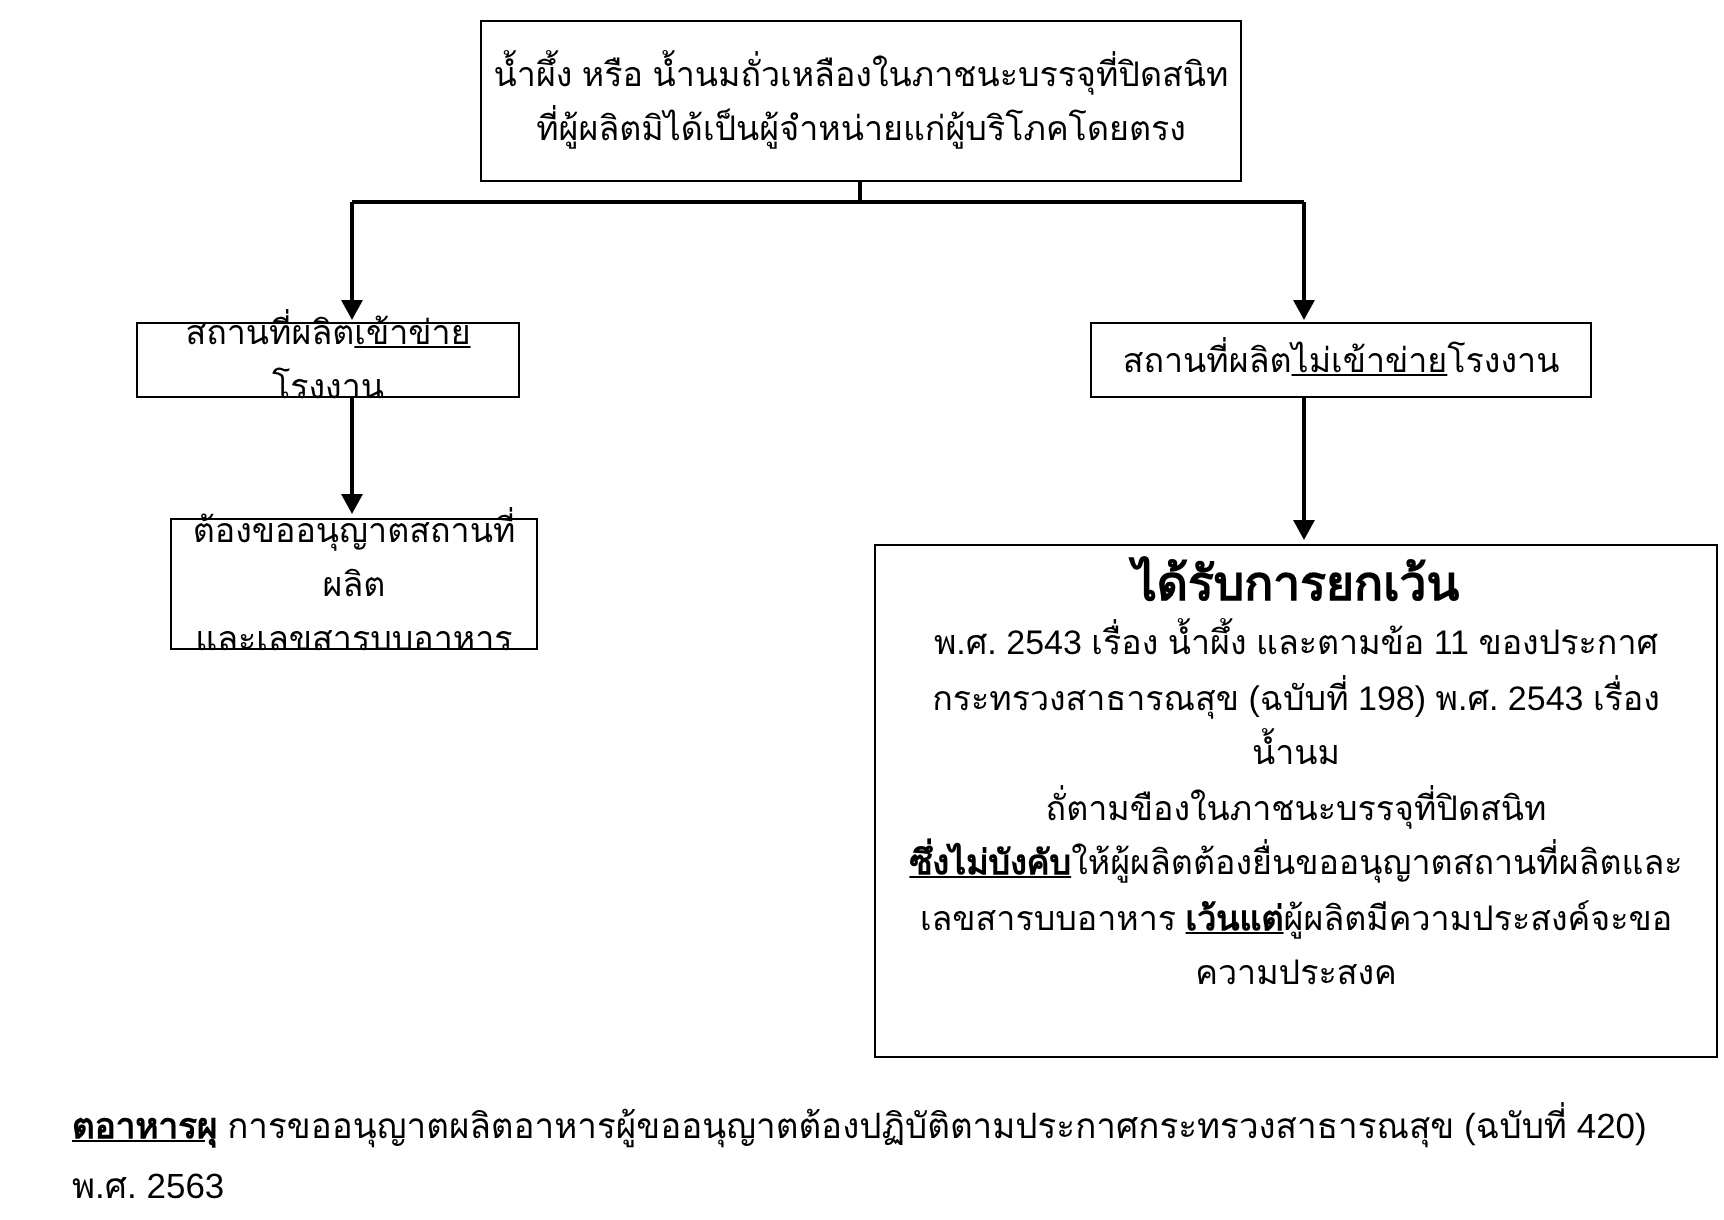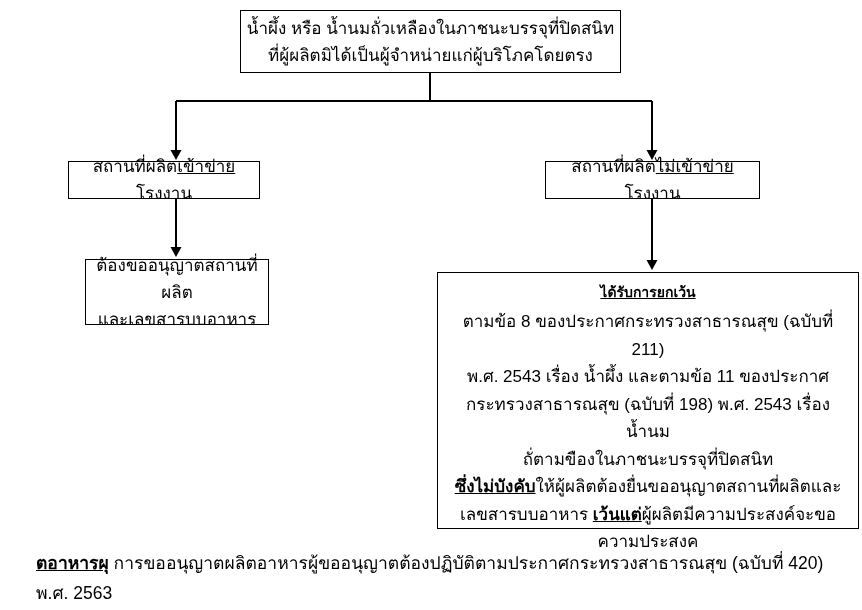--- a/index.html
+++ b/index.html
@@ -25,31 +25,30 @@
     background: #ffffff;
     display: flex;
     flex-direction: column;
     align-items: center;
     justify-content: center;
     text-align: center;
     z-index: 1;
     font-size: 17px;
     line-height: 27px;
   }
-  .box-top        { left: 240px; top: 10px;  width: 381px; height: 63px; }
+  .box-top        { left: 240px; top: 10px;  width: 381px; height: 81px; }
   .box-branch-l   { left: 68px;  top: 161px; width: 192px; height: 38px; }
-  .box-branch-r   { left: 545px; top: 161px; width: 215px; height: 38px; }
+  .box-branch-r   { left: 545px; top: 161px; width: 251px; height: 38px; }
   .box-result-l   { left: 85px;  top: 259px; width: 184px; height: 66px; }
   .box-exemption  { left: 437px; top: 272px; width: 422px; height: 257px; padding: 4px 6px; justify-content: flex-start; }
   .u  { text-decoration: underline; }
   .bu { font-weight: bold; text-decoration: underline; }
   .exemption-title {
     font-weight: bold;
-    text-decoration: underline;
-    font-size: 14px;
+    font-size: 24px;
     line-height: 31px;
   }
   .ex-line { line-height: 27.5px; }
   .note {
     position: absolute;
     left: 36px;
     top: 548px;
     width: 806px;
     font-size: 17.5px;
     line-height: 30px;
@@ -94,21 +93,20 @@
     <div><span>สถานที่ผลิต</span><span class="u">ไม่เข้าข่าย</span><span>โรงงาน</span></div>
   </div>
 
   <div class="box box-result-l">
     <div>ต้องขออนุญาตสถานที่ผลิต</div>
     <div>และเลขสารบบอาหาร</div>
   </div>
 
   <div class="box box-exemption">
     <div class="exemption-title">ได้รับการยกเว้น</div>
-    <div class="ex-line"><span>ตามข้อ 8 ของประกาศกระทรวงสาธารณสุข (ฉบับที่ 211)</span><span class="bu"></span><span></span></div>
     <div class="ex-line"><span>พ.ศ. 2543 เรื่อง น้ำผึ้ง และตามข้อ 11 ของประกาศ</span><span class="bu"></span><span></span></div>
     <div class="ex-line"><span>กระทรวงสาธารณสุข (ฉบับที่ 198) พ.ศ. 2543 เรื่อง น้ำนม</span><span class="bu"></span><span></span></div>
     <div class="ex-line"><span>ถั่ตามขืองในภาชนะบรรจุที่ปิดสนิท</span><span class="bu"></span><span></span></div>
     <div class="ex-line"><span></span><span class="bu">ซึ่งไม่บังคับ</span><span>ให้ผู้ผลิตต้องยื่นขออนุญาตสถานที่ผลิตและ</span></div>
     <div class="ex-line"><span>เลขสารบบอาหาร </span><span class="bu">เว้นแต่</span><span>ผู้ผลิตมีความประสงค์จะขอ</span></div>
     <div class="ex-line"><span>ความประสงค</span><span class="bu"></span><span></span></div>
   </div>
 
   <div class="note">
     <div><span class="bu">ตอาหารผุ</span><span> การขออนุญาตผลิตอาหารผู้ขออนุญาตต้องปฏิบัติตามประกาศกระทรวงสาธารณสุข (ฉบับที่ 420) พ.ศ. 2563</span></div>

